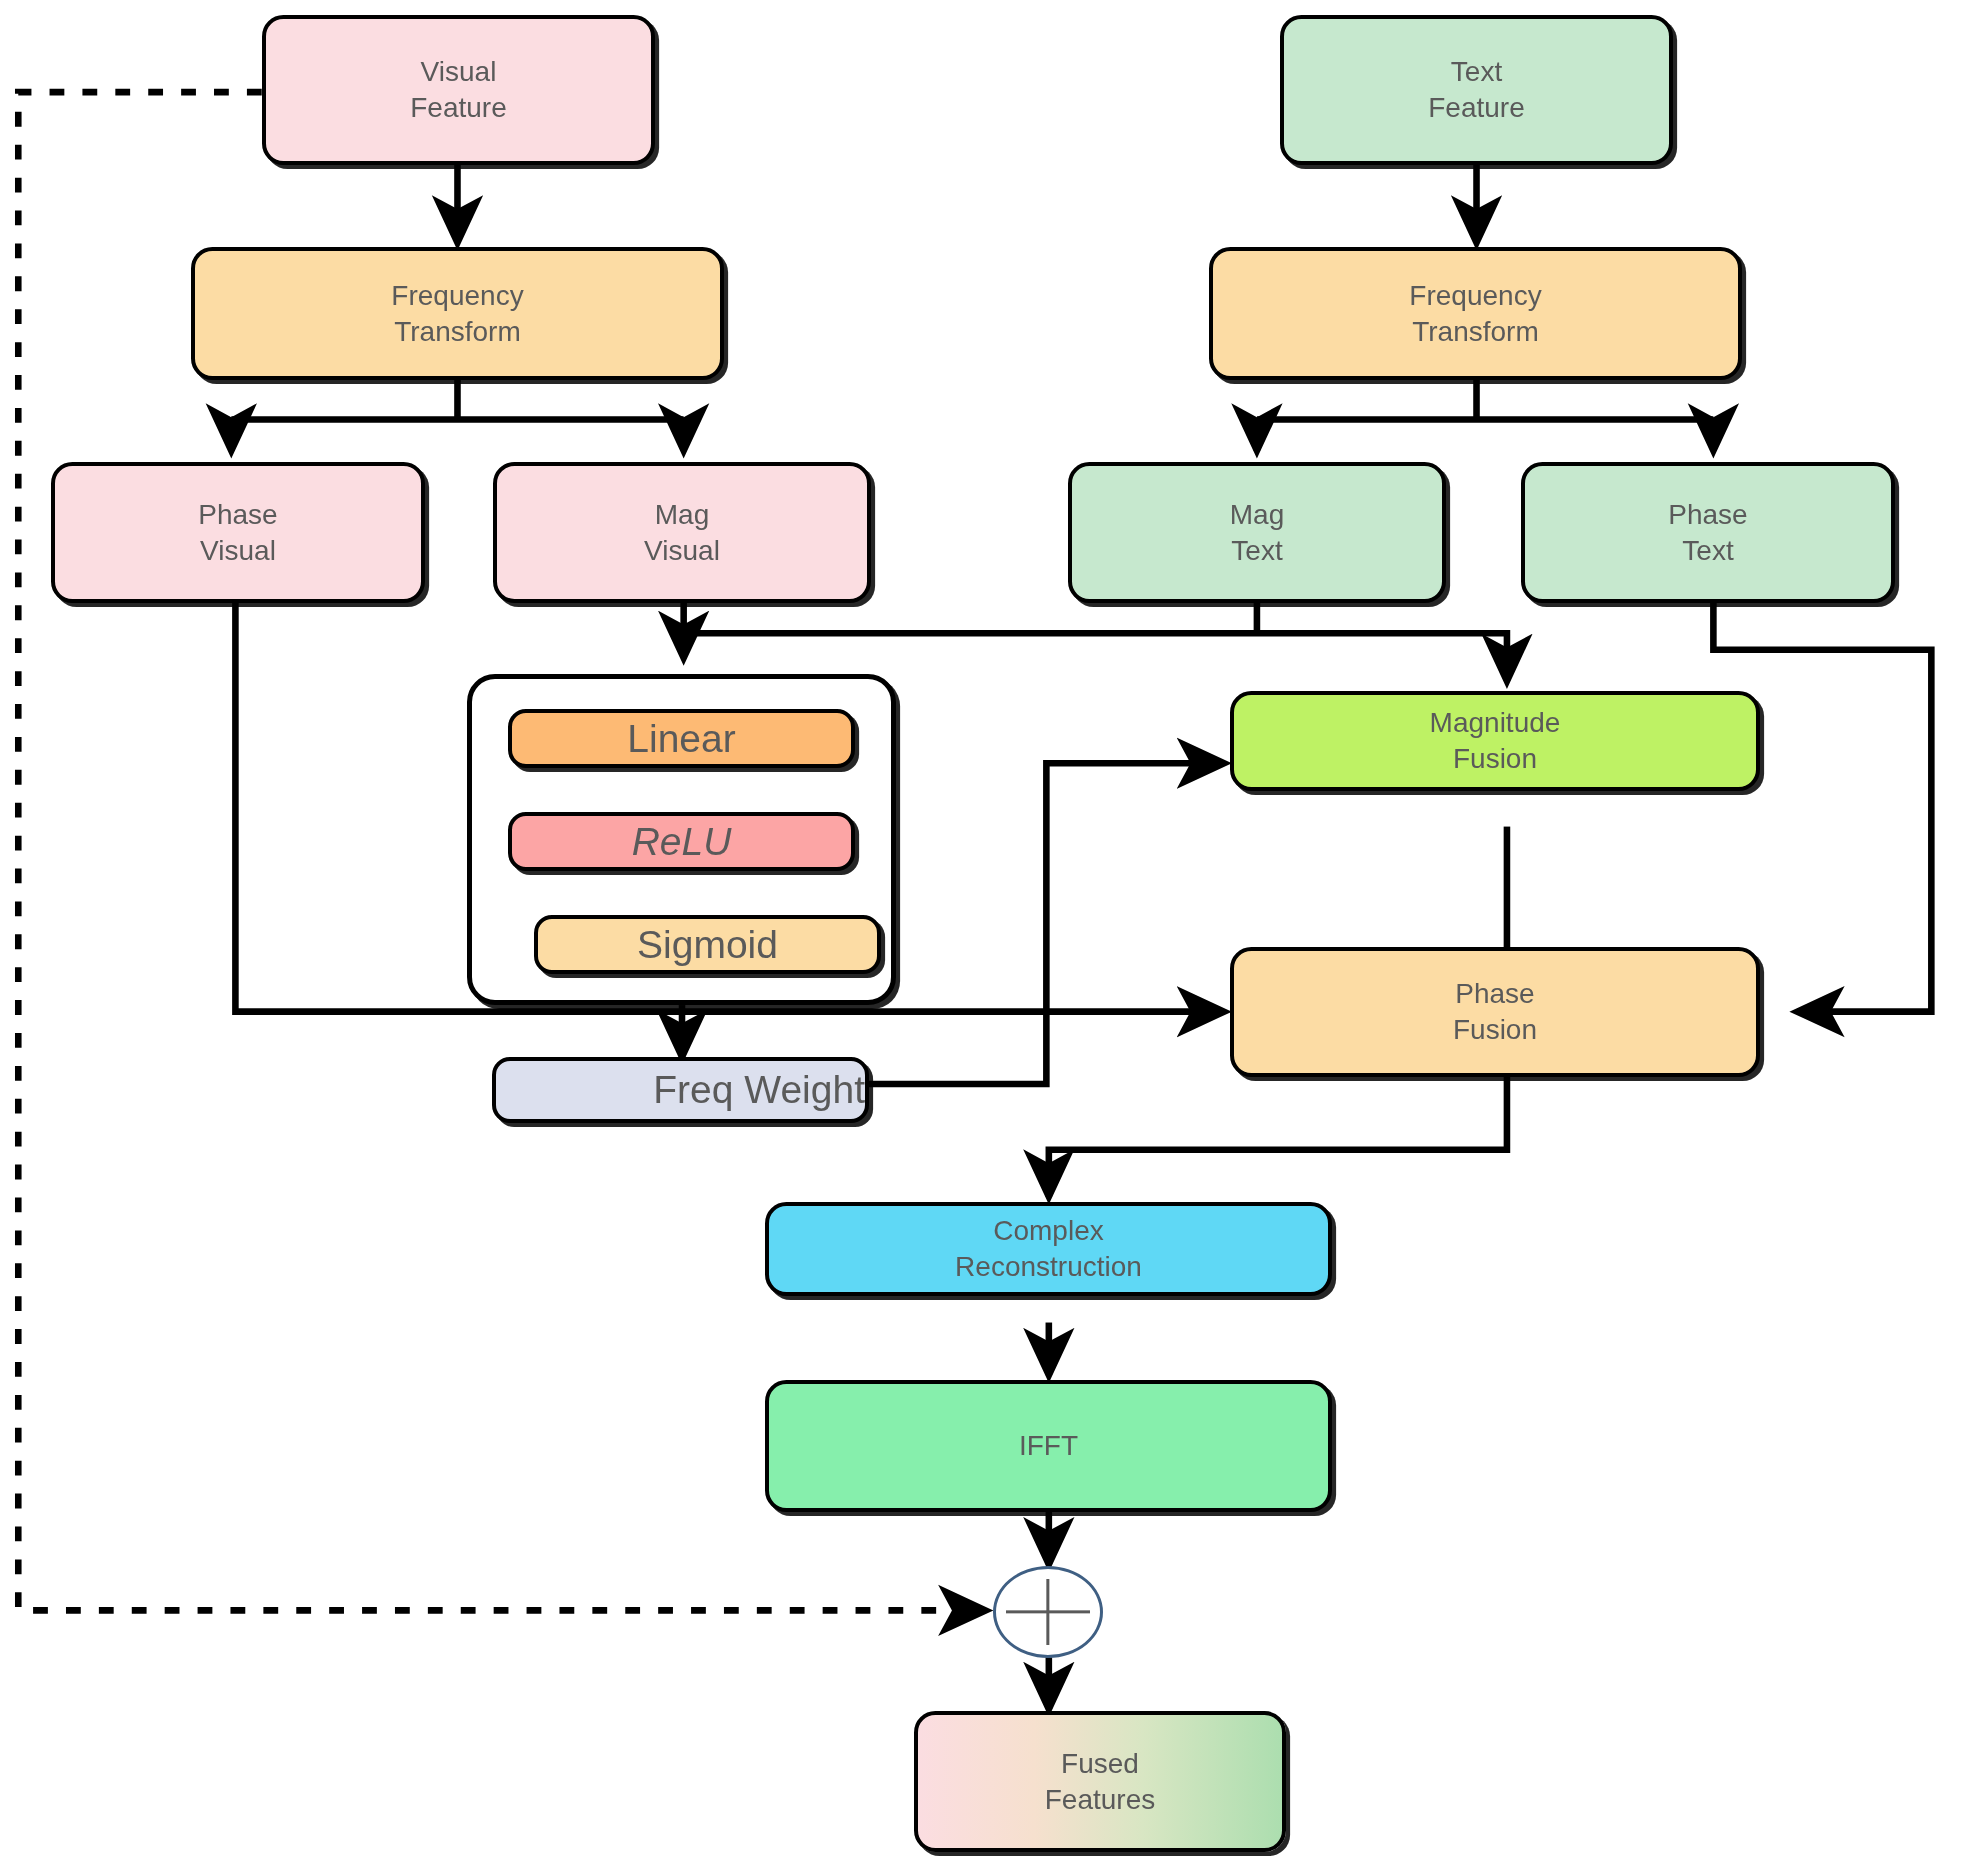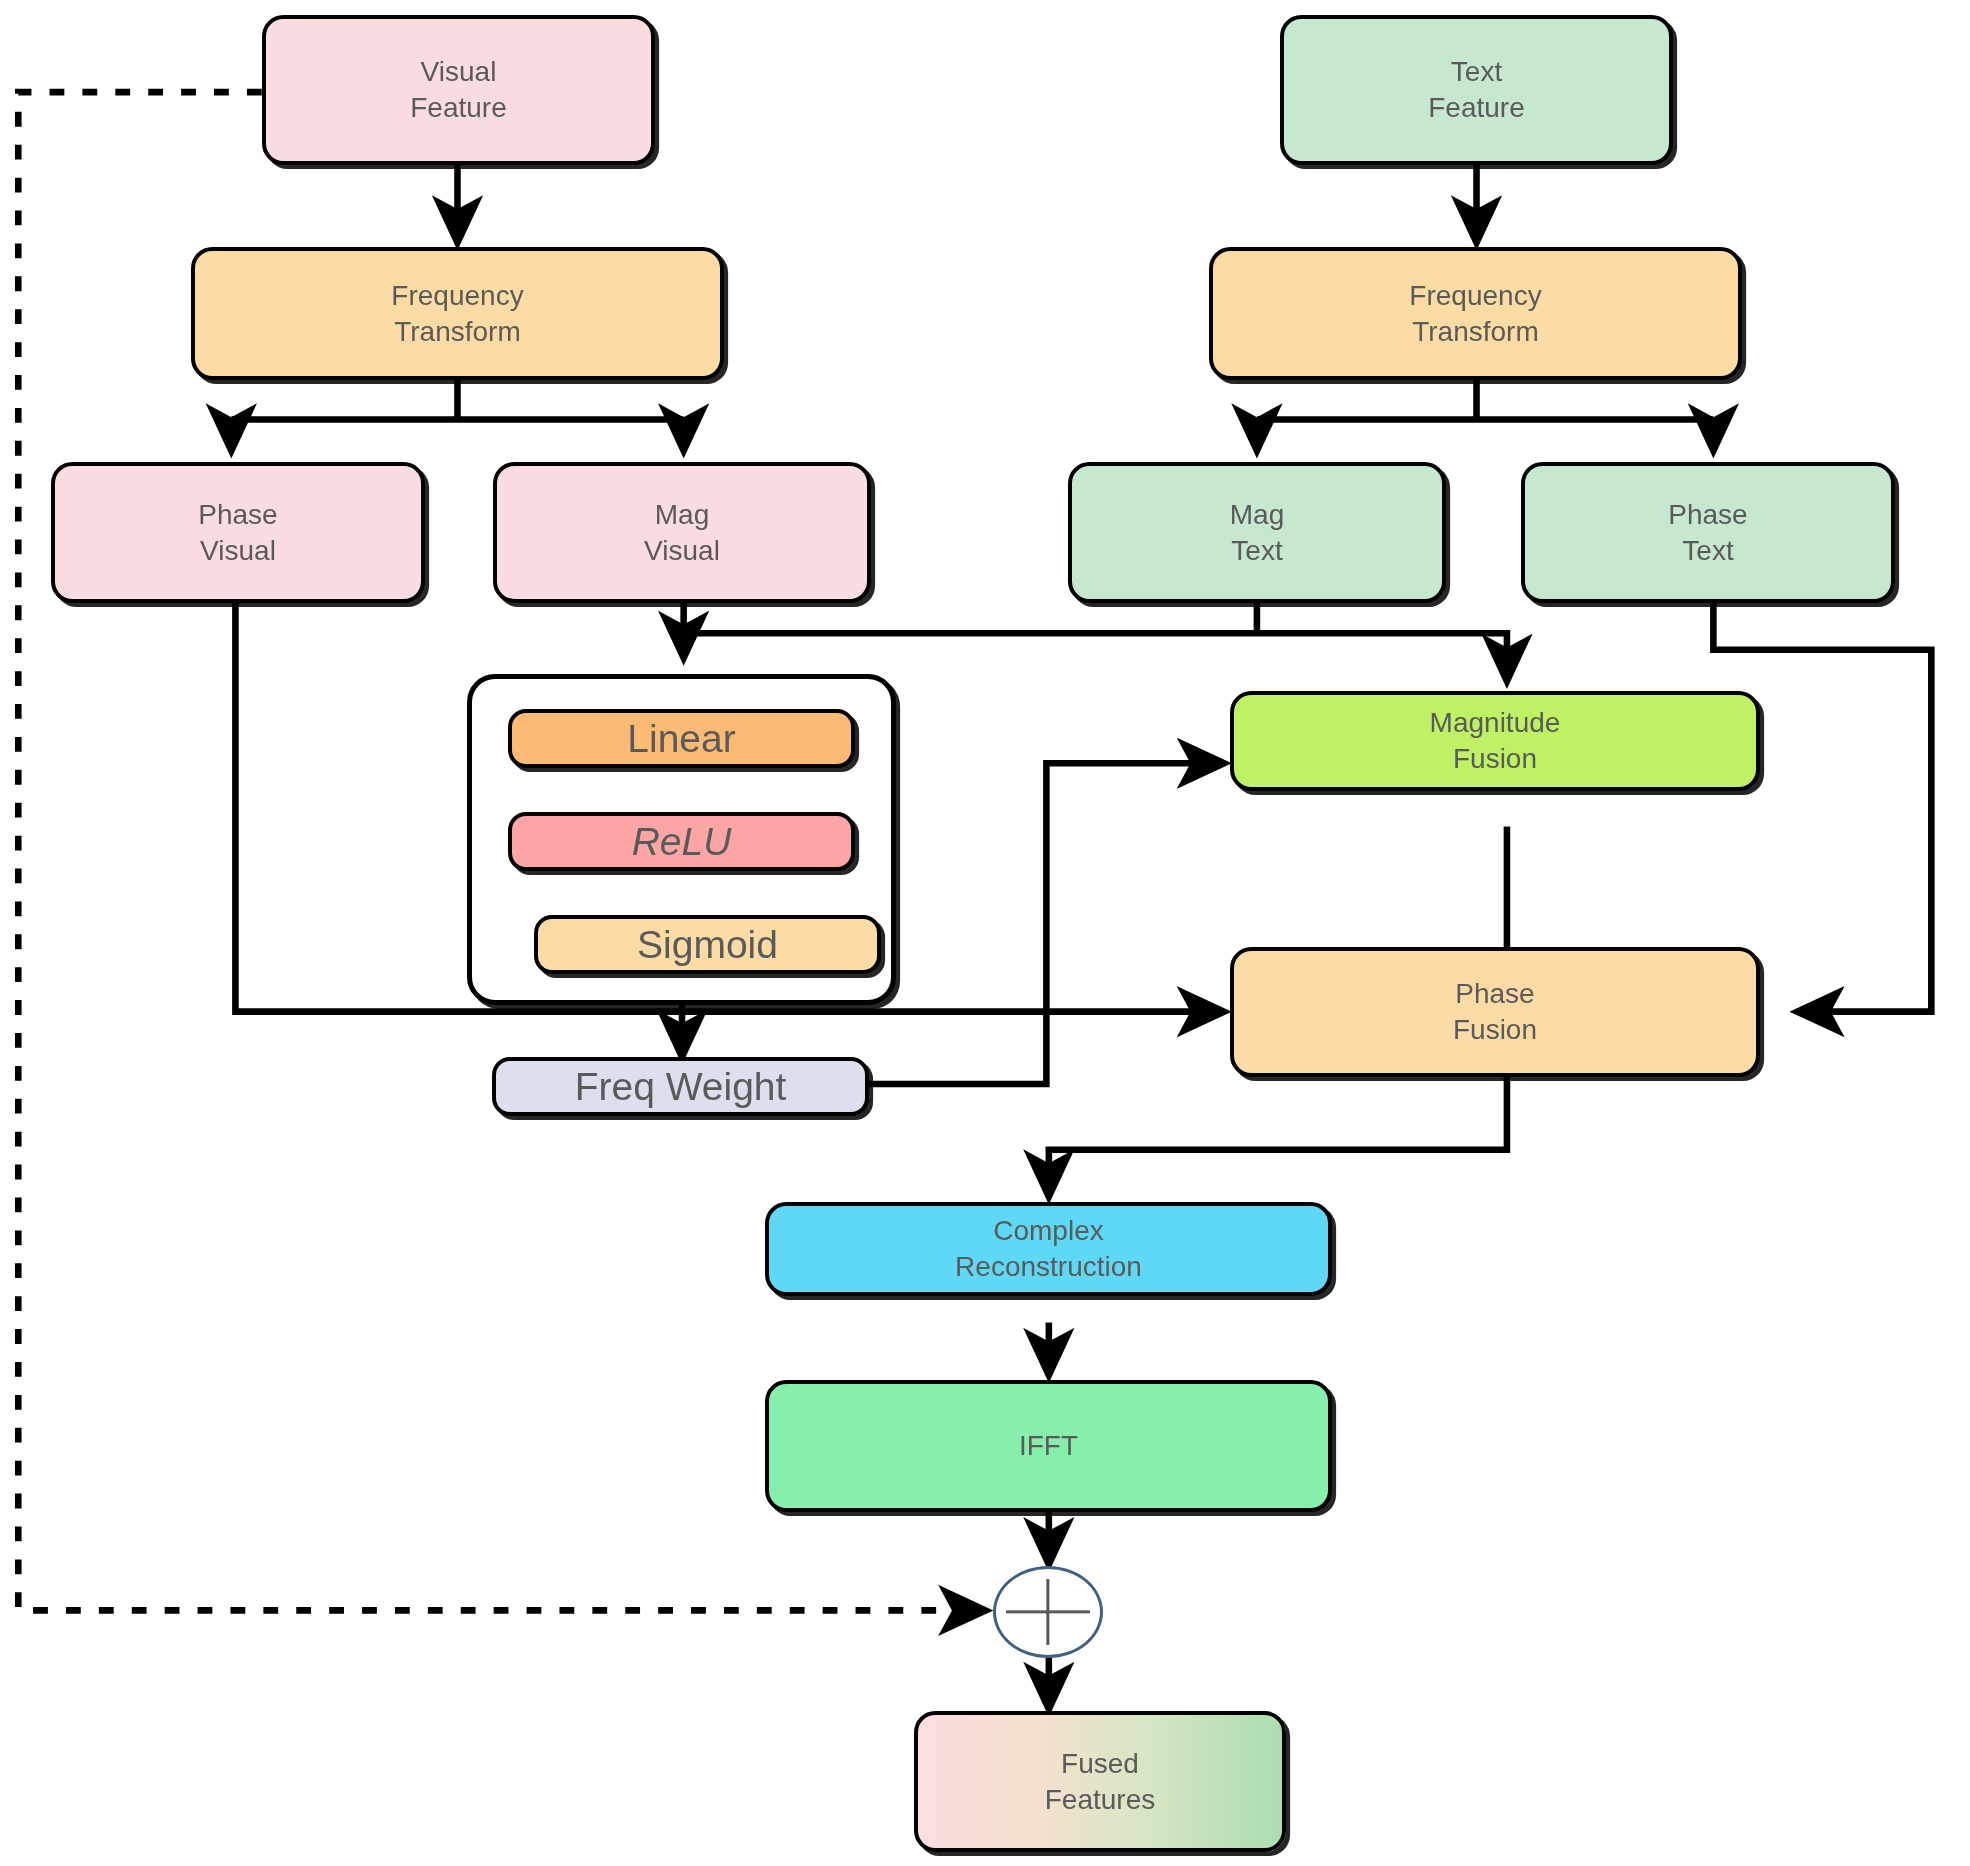--- a/index.html
+++ b/index.html
@@ -175,21 +175,21 @@
   </div>
 
   <div class="node small" style="left:508px; top:812px; width:347px; height:59px; background:#fca5a5;font-style:italic;">
     <span class="ln">ReLU</span>
   </div>
 
   <div class="node small" style="left:508px; top:915px; width:347px; height:59px; background:#FCDCA4;margin-left:26px;">
     <span class="ln">Sigmoid</span>
   </div>
 
-  <div class="node small" style="left:492px; top:1057px; width:377px; height:59px; background:#DCE0EE;">
+  <div class="node small" style="left:492px; top:1057px; width:377px; height:66px; background:#DCE0EE;align-items:flex-end;">
     <span class="ln">Freq Weight</span>
   </div>
 
   <div class="node" style="left:1230px; top:691px; width:530px; height:100px; background:#bef264;">
     <span class="ln">Magnitude</span>
     <span class="ln">Fusion</span>
   </div>
 
   <div class="node" style="left:1230px; top:947px; width:530px; height:130px; background:#FCDCA4;">
     <span class="ln">Phase</span>

